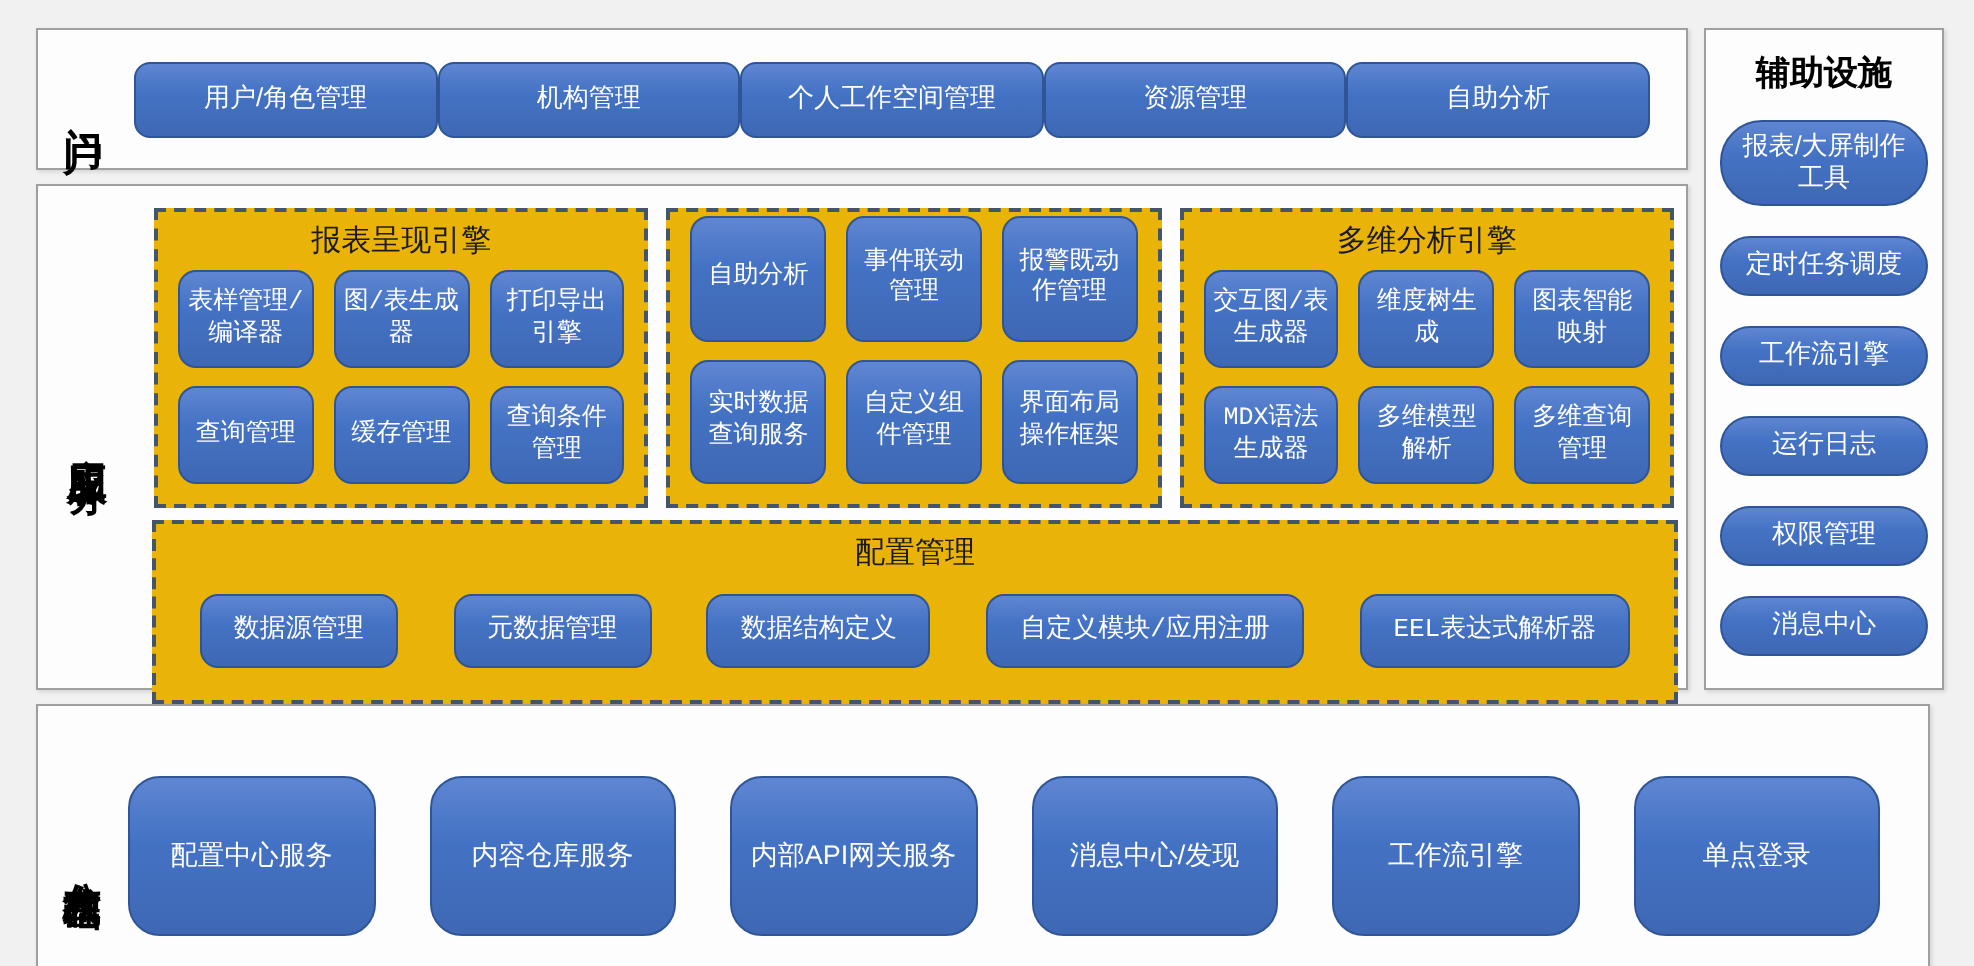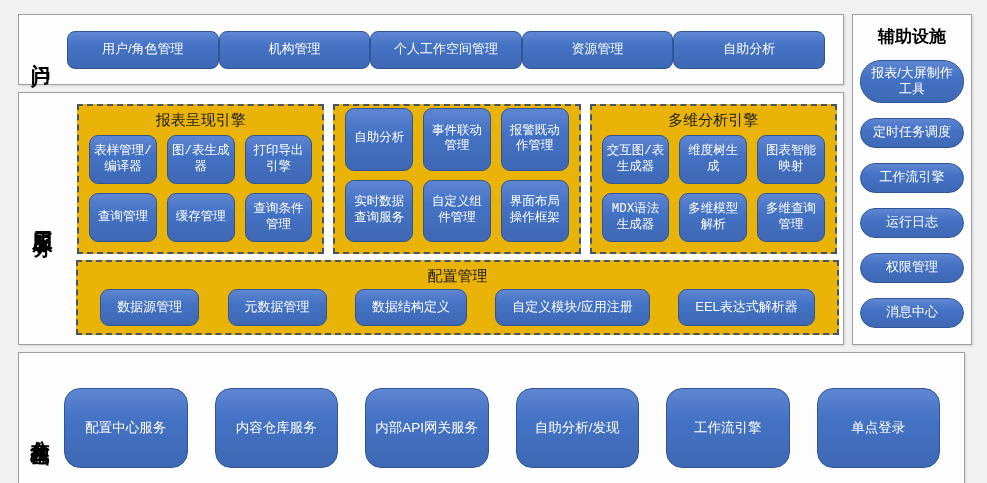--- a/index.html
+++ b/index.html
@@ -82,26 +82,27 @@
     display: grid;
     grid-template-columns: repeat(3, 1fr);
     grid-auto-rows: 1fr;
     gap: 9px 10px;
     padding: 2px 10px 10px;
     font-family: Liberation Mono, monospace;
   }
   .engine-grid .blue-btn { font-size: 12.5px; border-radius: 9px; padding: 2px 3px; }
 
   #config-panel {
-    position: absolute; left: 57px; top: 167px; right: 4px; height: 75px;
+    position: absolute; left: 57px; top: 167px; right: 4px; height: 92px;
   }
   #config-panel .config-row {
     flex: 1;
-    display: flex; align-items: flex-end; justify-content: space-around;
+    display: flex; align-items: center; justify-content: space-around;
     padding: 0 8px 8px;
+    font-family: Liberation Mono, monospace;
   }
   #config-panel .blue-btn {
     height: 37px; font-size: 13px; padding: 0 16px; border-radius: 9px;
   }
 
   
   #aux {
     left: 852px; top: 14px; width: 120px; height: 331px;
     display: flex; flex-direction: column; align-items: center;
     padding: 8px 0;
@@ -197,17 +198,17 @@
   <div class="blue-btn">权限管理</div>
   <div class="blue-btn">消息中心</div>
 </div>
 
 <div class="section" id="dist">
   <div class="vlabel">分布式基础</div>
   <div class="btn-row">
     <div class="blue-btn">配置中心服务</div>
     <div class="blue-btn">内容仓库服务</div>
     <div class="blue-btn">内部API网关服务</div>
-    <div class="blue-btn">自助分析/发现</div>
+    <div class="blue-btn">消息中心/发现</div>
     <div class="blue-btn">工作流引擎</div>
     <div class="blue-btn">单点登录</div>
   </div>
 </div>
 
 </body></html>

